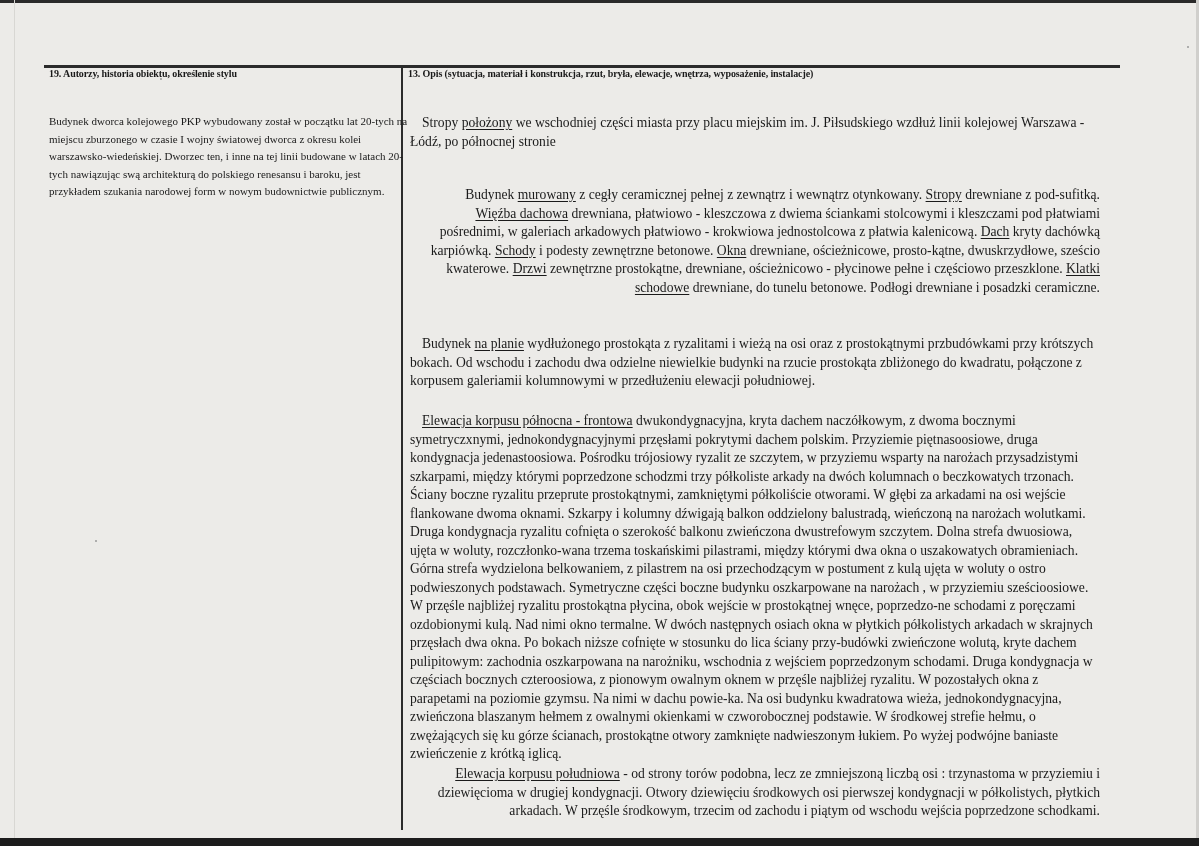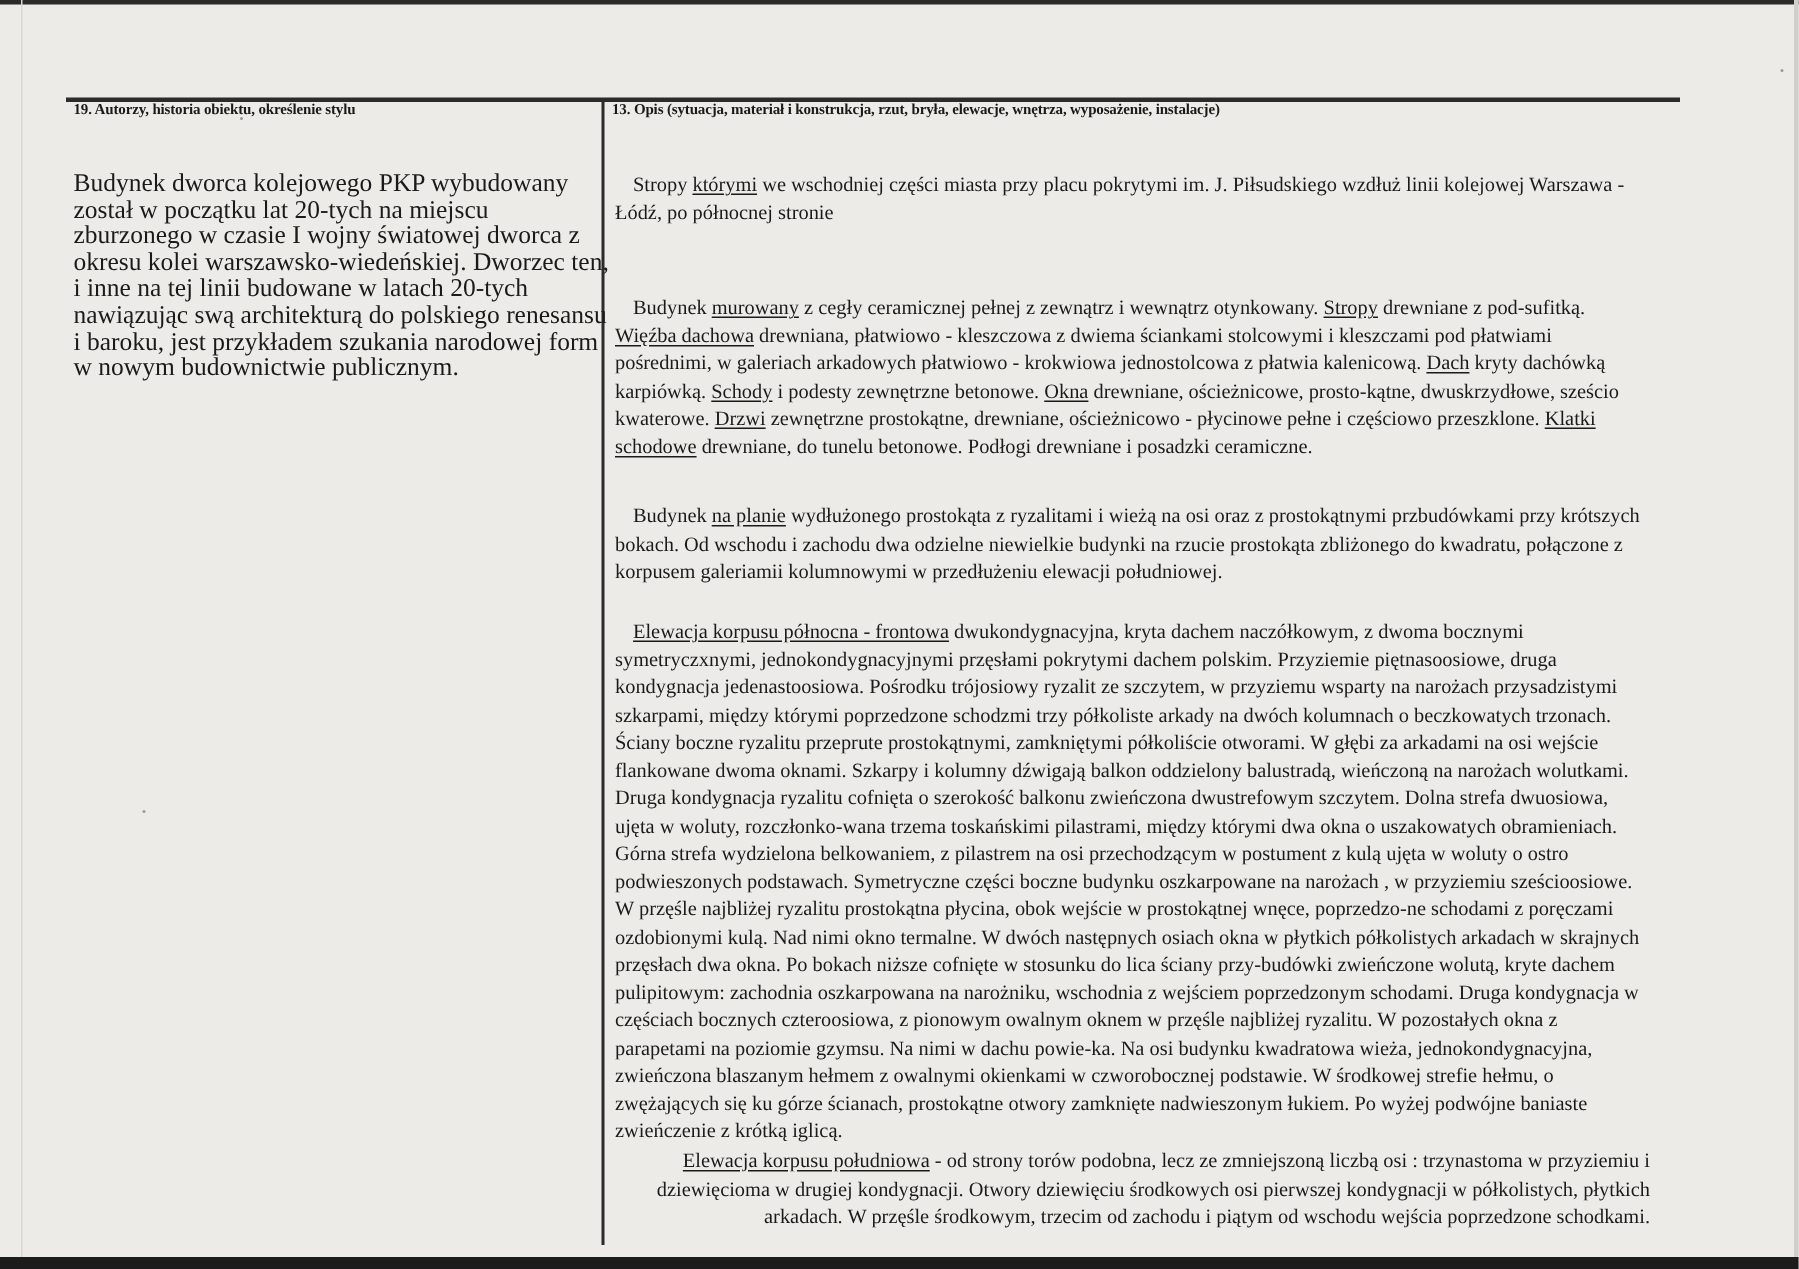--- a/index.html
+++ b/index.html
@@ -21,32 +21,32 @@
   .section-heading {
     position: absolute; top: 68px;
     font-weight: bold; font-size: 10px; letter-spacing: -0.1px;
     white-space: nowrap;
   }
   #h12 { left: 49px; }
   #h13 { left: 408px; }
 
   .left-text {
     position: absolute; left: 49px; top: 113px; width: 360px;
-    font-size: 17px; line-height: 17.6px;
+    font-size: 11px; line-height: 17.6px;
   }
   .right-col {
     position: absolute; left: 410px; top: 100px; width: 690px;
     font-size: 13.6px; line-height: 18.5px;
     text-align: left;
   }
   .para { margin: 0; }
   .para .lead { display: inline-block; width: 12px; }
   .u { text-decoration: underline; text-underline-offset: 2px; }
   #p1 { position: absolute; top: 14px; }
-  #p2 { position: absolute; top: 96px; }
+  #p2 { position: absolute; top: 86px; text-align: right; }
   #p3 { position: absolute; top: 219px; margin-top: 16px; }
   #p4 { position: absolute; top: 292px; margin-top: 20px; }
   #p5 { position: absolute; top: 665px; text-align: right; }
   .speck { position: absolute; width: 2px; height: 2px; background: #9a9a9a; border-radius: 1px; }
 </style>
 </head>
 <body>
 
 <div class="top-edge"></div>
 <div class="left-margin-line"></div>
@@ -54,21 +54,21 @@
 
 <div class="header-rule"></div>
 <div class="col-divider"></div>
 
 <div id="h12" class="section-heading">19.  Autorzy, historia obiektu, określenie stylu</div>
 <div id="h13" class="section-heading">13. Opis (sytuacja, materiał i konstrukcja, rzut, bryła, elewacje, wnętrza, wyposażenie, instalacje)</div>
 
 <div class="left-text">Budynek dworca kolejowego PKP wybudowany został w początku lat 20-tych na miejscu zburzonego w czasie I wojny światowej dworca z okresu kolei warszawsko-wiedeńskiej. Dworzec ten, i inne na tej linii budowane w latach 20-tych nawiązując swą architekturą do polskiego renesansu i baroku, jest przykładem szukania narodowej form w nowym budownictwie publicznym.</div>
 
 <div class="right-col">
-  <p id="p1" class="para"><span class="lead"></span><span>Stropy </span><span class="u">którymi</span><span> we wschodniej części miasta przy placu pokrytymi im. J. Piłsudskiego wzdłuż linii kolejowej Warszawa - Łódź, po północnej stronie</span></p>
+  <p id="p1" class="para"><span class="lead"></span><span>Stropy </span><span class="u">położony</span><span> we wschodniej części miasta przy placu miejskim im. J. Piłsudskiego wzdłuż linii kolejowej Warszawa - Łódź, po północnej stronie</span></p>
   <p id="p2" class="para"><span class="lead"></span><span>Budynek </span><span class="u">murowany</span><span> z cegły ceramicznej pełnej z zewnątrz i wewnątrz otynkowany.  </span><span class="u">Stropy</span><span> drewniane z pod-sufitką. </span><span class="u">Więźba dachowa</span><span> drewniana, płatwiowo - kleszczowa z dwiema  ściankami stolcowymi i kleszczami pod płatwiami pośrednimi,  w galeriach arkadowych płatwiowo - krokwiowa jednostolcowa z płatwia kalenicową. </span><span class="u">Dach</span><span> kryty dachówką karpiówką. </span><span class="u">Schody</span><span> i podesty zewnętrzne betonowe. </span><span class="u">Okna</span><span> drewniane, ościeżnicowe, prosto-kątne, dwuskrzydłowe, sześcio kwaterowe. </span><span class="u">Drzwi</span><span> zewnętrzne prostokątne, drewniane, ościeżnicowo - płycinowe pełne i częściowo przeszklone. </span><span class="u">Klatki schodowe</span><span> drewniane, do tunelu betonowe. Podłogi drewniane i posadzki ceramiczne.</span></p>
   <p id="p3" class="para"><span class="lead"></span><span>Budynek </span><span class="u">na planie</span><span> wydłużonego prostokąta z ryzalitami i wieżą na osi oraz z prostokątnymi przbudówkami przy krótszych bokach. Od wschodu i zachodu dwa odzielne niewielkie budynki na rzucie prostokąta zbliżonego do kwadratu, połączone z korpusem galeriamii kolumnowymi w przedłużeniu elewacji południowej.</span></p>
   <p id="p4" class="para"><span class="lead"></span><span class="u">Elewacja korpusu północna - frontowa</span><span> dwukondygnacyjna, kryta dachem naczółkowym, z dwoma bocznymi symetryczxnymi, jednokondygnacyjnymi przęsłami pokrytymi dachem polskim. Przyziemie piętnasoosiowe, druga kondygnacja jedenastoosiowa. Pośrodku trójosiowy  ryzalit  ze szczytem, w przyziemu wsparty na narożach przysadzistymi szkarpami, między którymi poprzedzone schodzmi trzy półkoliste arkady na dwóch kolumnach o beczkowatych trzonach. Ściany boczne ryzalitu przeprute prostokątnymi, zamkniętymi półkoliście otworami.  W  głębi za arkadami na  osi wejście flankowane dwoma oknami. Szkarpy i kolumny dźwigają balkon oddzielony balustradą, wieńczoną na narożach wolutkami. Druga kondygnacja ryzalitu cofnięta o szerokość balkonu  zwieńczona dwustrefowym szczytem. Dolna strefa dwuosiowa, ujęta w woluty, rozczłonko-wana trzema toskańskimi pilastrami, między którymi dwa okna o uszakowatych obramieniach. Górna strefa wydzielona belkowaniem, z pilastrem na osi przechodzącym w postument z kulą ujęta w woluty o ostro podwieszonych podstawach. Symetryczne części boczne budynku oszkarpowane na narożach , w przyziemiu sześcioosiowe.  W przęśle najbliżej ryzalitu prostokątna płycina, obok wejście w prostokątnej wnęce, poprzedzo-ne  schodami z poręczami ozdobionymi kulą. Nad nimi okno termalne. W dwóch następnych osiach okna w płytkich półkolistych arkadach w skrajnych przęsłach dwa okna.  Po bokach niższe cofnięte w stosunku do lica ściany przy-budówki zwieńczone wolutą, kryte dachem pulipitowym: zachodnia oszkarpowana na narożniku, wschodnia z wejściem poprzedzonym schodami.  Druga kondygnacja w częściach bocznych czteroosiowa, z pionowym owalnym oknem w przęśle najbliżej ryzalitu. W pozostałych okna z parapetami na poziomie gzymsu. Na nimi w dachu powie-ka.  Na osi budynku kwadratowa wieża, jednokondygnacyjna, zwieńczona blaszanym hełmem z owalnymi okienkami w czworobocznej podstawie.  W środkowej strefie hełmu, o zwężających się ku górze ścianach, prostokątne otwory zamknięte nadwieszonym łukiem. Po wyżej  podwójne baniaste zwieńczenie z krótką iglicą.</span></p>
   <p id="p5" class="para"><span class="lead"></span><span class="u">Elewacja korpusu południowa</span><span> - od strony torów podobna, lecz ze zmniejszoną liczbą osi : trzynastoma w przyziemiu i dziewięcioma w drugiej kondygnacji. Otwory dziewięciu środkowych osi pierwszej kondygnacji w półkolistych, płytkich arkadach. W przęśle środkowym, trzecim od zachodu i piątym od wschodu wejścia poprzedzone schodkami.</span></p>
 </div>
 
 <div class="speck" style="left:1187px;top:46px;"></div>
 <div class="speck" style="left:95px;top:540px;"></div>
 <div class="speck" style="left:160px;top:78px;"></div>
 

